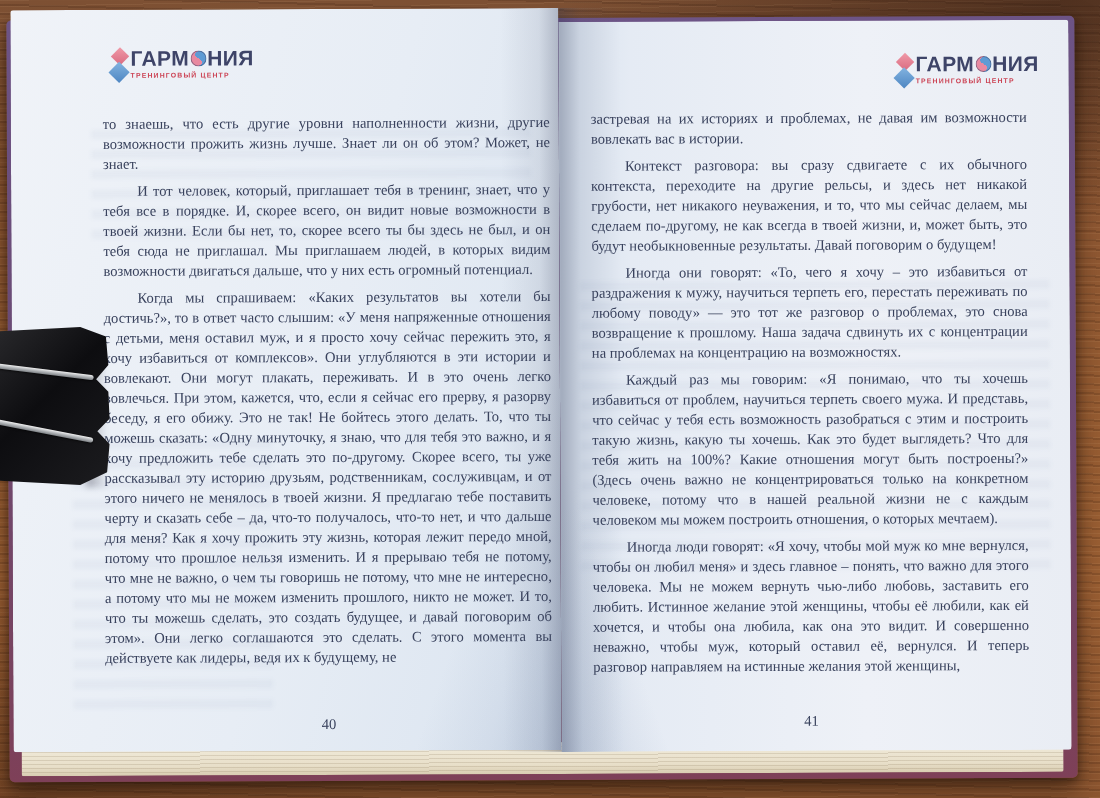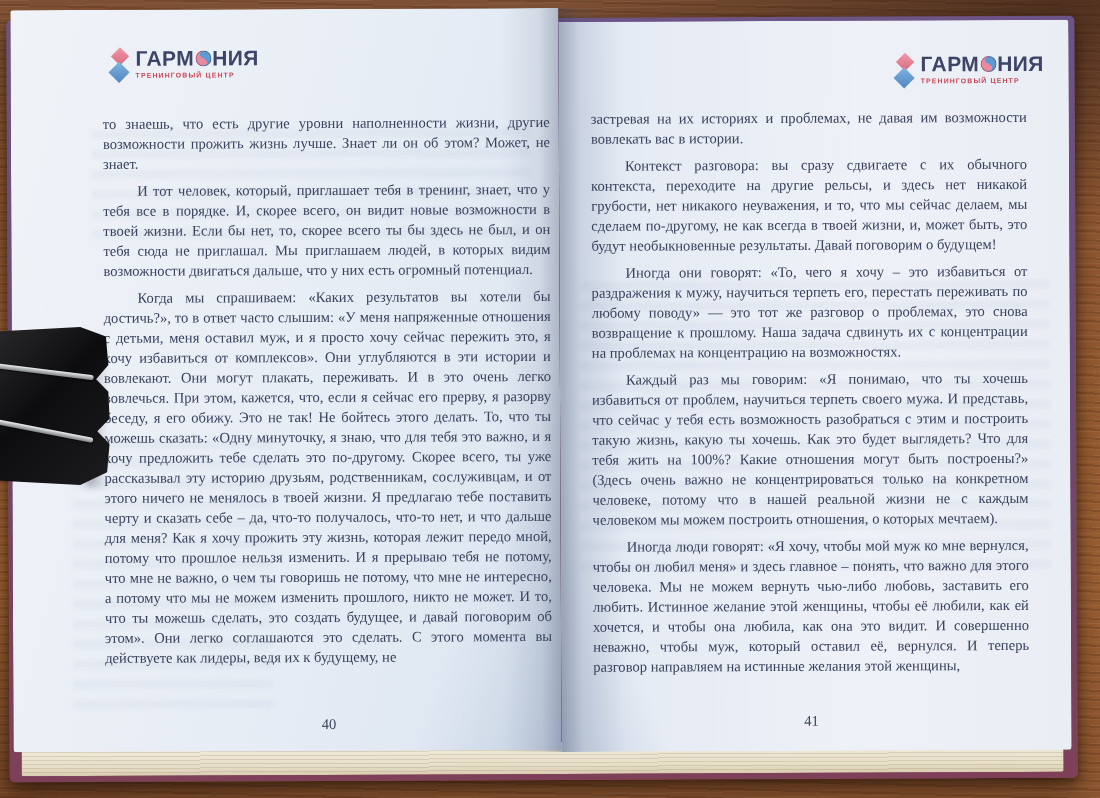--- a/index.html
+++ b/index.html
@@ -61,21 +61,21 @@
     background:linear-gradient(90deg, transparent 0%, rgba(62,72,100,0.10) 32%, rgba(48,56,84,0.30) 50%, rgba(62,72,100,0.10) 66%, transparent 100%);
     pointer-events:none;
   }
   .ghost {
     position:absolute; opacity:0.55; pointer-events:none;
     background:repeating-linear-gradient(180deg, rgba(96,116,156,0.10) 0 9px, transparent 9px 20px);
     filter:blur(2px);
   }
 
   
-  .logo { position:absolute; display:flex; align-items:flex-start; gap:5px; }
+  .logo { position:absolute; display:flex; align-items:flex-start; }
   .diamond-stack { position:relative; width:20px; height:36px; flex:0 0 auto; }
   .diamond { position:absolute; }
   .diamond.pink { top:2px; left:3px; width:13px; height:13px; transform:rotate(45deg);
     background:linear-gradient(135deg, #f09aa8 0%, #d96a80 100%); }
   .diamond.blue { top:17px; left:1px; width:15px; height:15px; transform:rotate(45deg);
     background:linear-gradient(135deg, #82b3e0 0%, #4e86c2 100%); }
   .logo-text { display:flex; flex-direction:column; }
   .logo-name { font-family:"Liberation Sans", sans-serif; font-weight:bold; font-size:21px;
     line-height:22px; color:#3e4468; letter-spacing:0.4px; white-space:nowrap; display:flex; align-items:center; }
   .yin {

